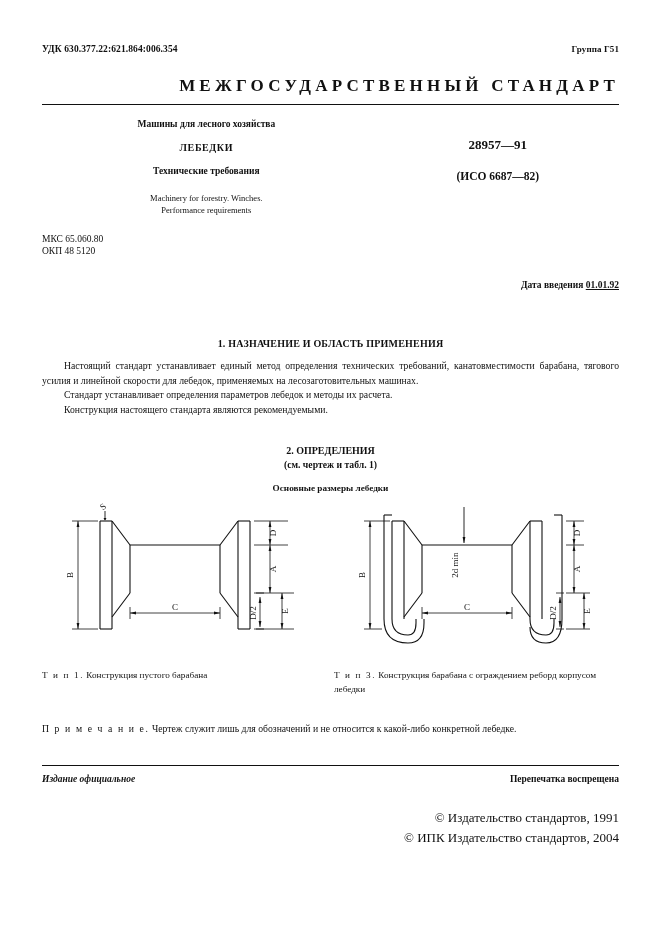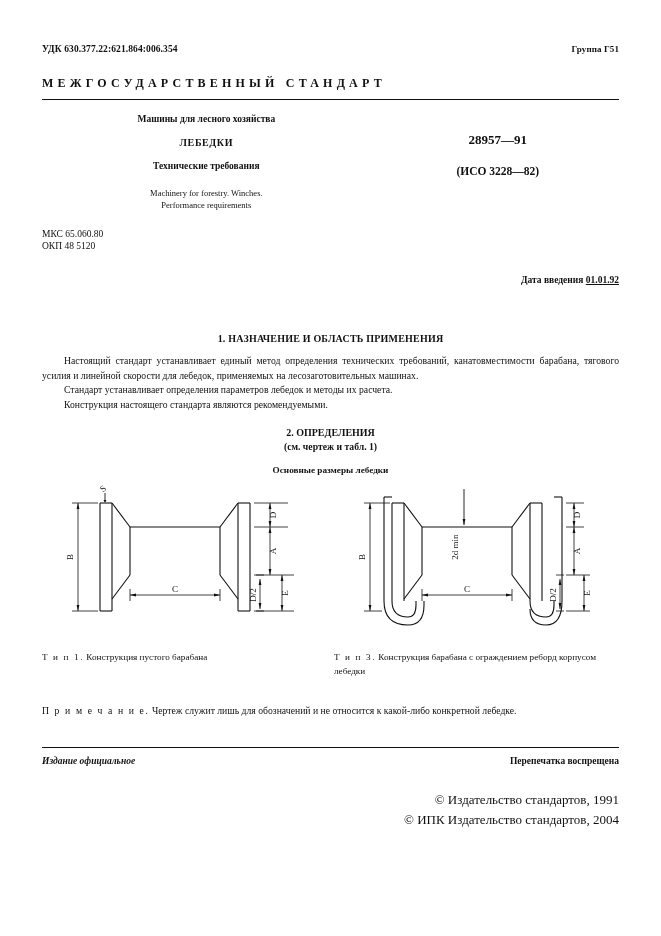--- a/index.html
+++ b/index.html
@@ -28,22 +28,22 @@
     align-items: baseline;
     font-size: 9.5px;
     font-weight: bold;
     letter-spacing: 0.1px;
   }
   .udk { }
   .group { font-size: 9px; }
 
   .std-title {
     margin-top: 22px;
-    text-align: left;
-    font-size: 12px;
+    text-align: right;
+    font-size: 17px;
     font-weight: bold;
     letter-spacing: 4.2px;
   }
   .rule {
     border: 0;
     border-top: 1.6px solid #111;
     margin: 8px 0 0 0;
   }
 
   
@@ -126,21 +126,21 @@
     text-align: justify;
   }
   .body-text p {
     margin: 0;
     text-indent: 22px;
   }
   .sec2-head {
     text-align: center;
     font-size: 10px;
     font-weight: bold;
-    margin-top: 15px;
+    margin-top: 28px;
   }
   .sec2-sub {
     text-align: center;
     font-size: 9.7px;
     font-weight: bold;
     margin-top: 3px;
     font-family: Liberation Serif, serif;
   }
   .fig-caption-top {
     text-align: center;
@@ -210,21 +210,21 @@
   <div class="title-block">
     <div class="title-left">
       <div class="t-sub">Машины для лесного хозяйства</div>
       <div class="t-main">ЛЕБЕДКИ</div>
       <div class="t-req">Технические требования</div>
       <div class="t-en">Machinery for forestry. Winches.</div>
       <div class="t-en">Performance requirements</div>
     </div>
     <div class="title-right">
       <div class="gost-num">28957—91</div>
-      <div class="gost-iso">(ИСО 3228—82)</div>
+      <div class="gost-iso">(ИСО 6687—82)</div>
     </div>
   </div>
 
   <div class="codes">
     <div>МКС 65.060.80</div>
     <div>ОКП 48 5120</div>
   </div>
 
   <div class="date-intro">
     <span>Дата введения</span>

